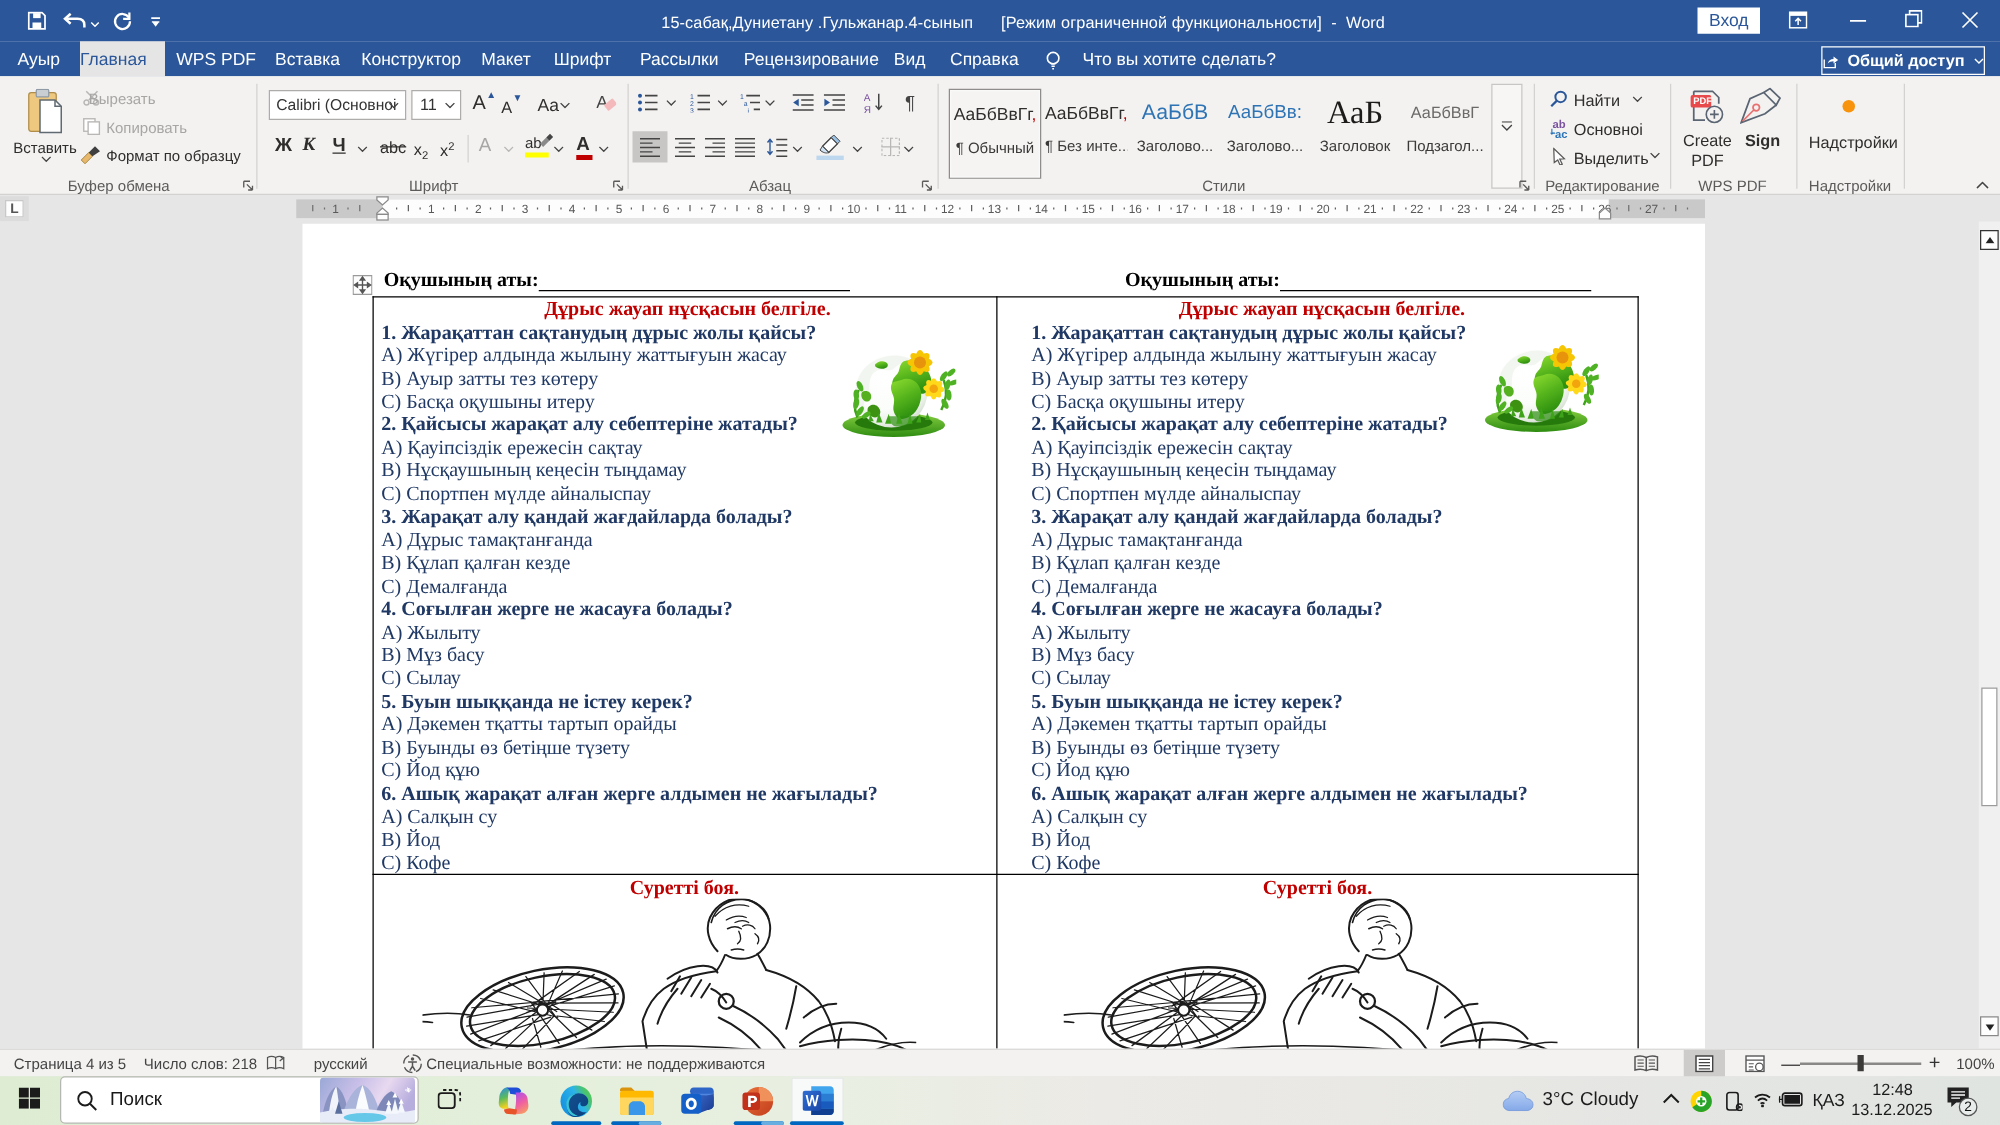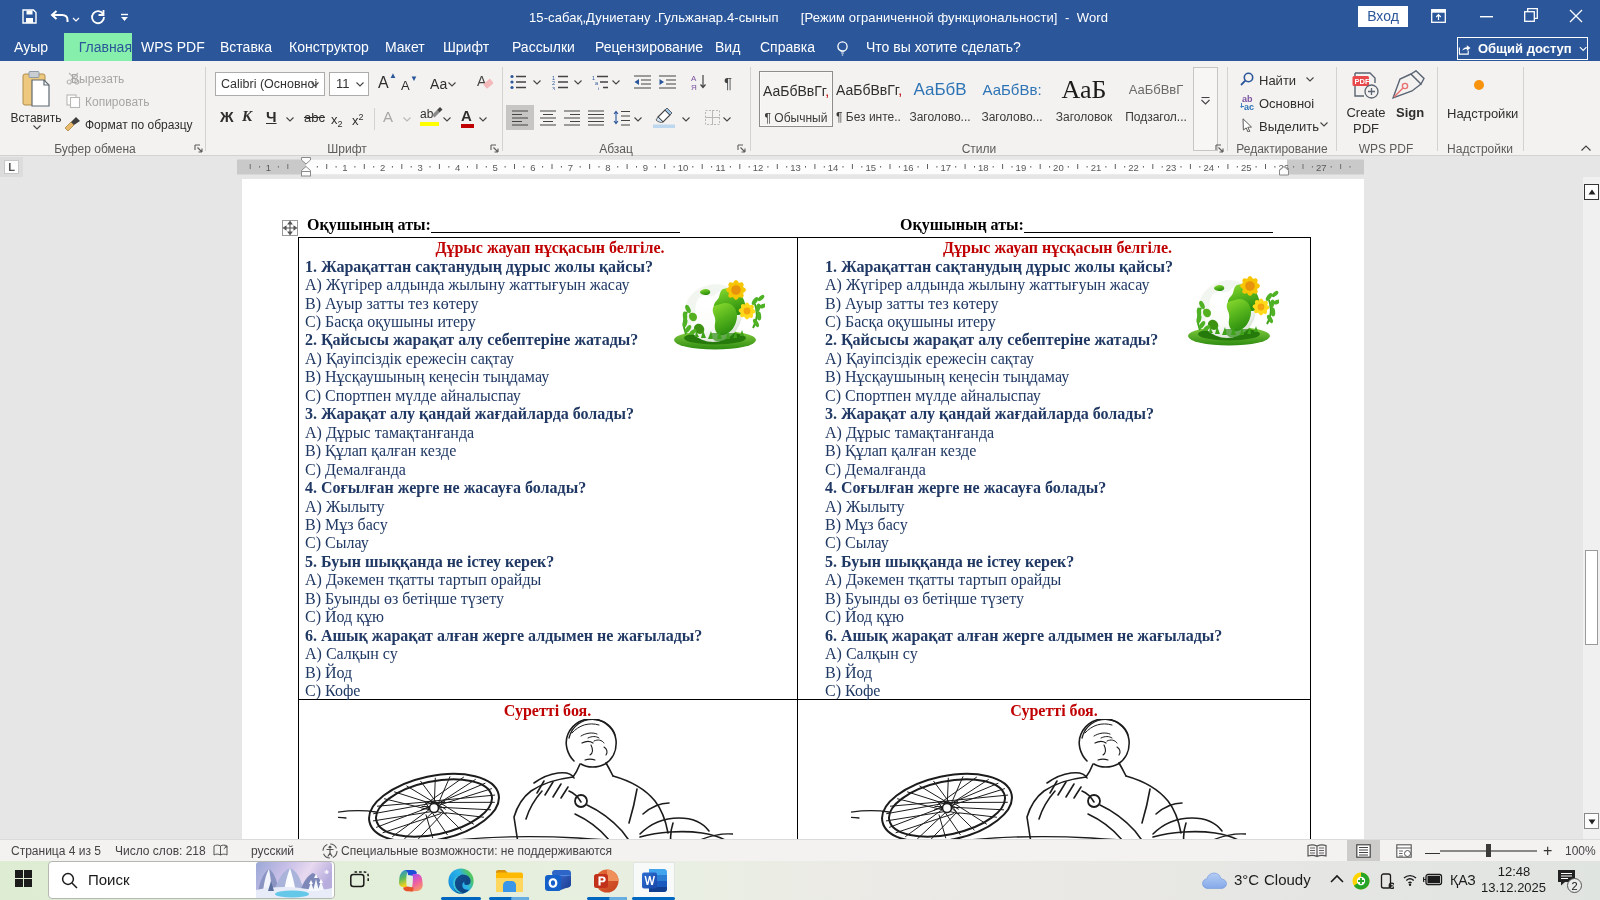--- a/index.html
+++ b/index.html
@@ -8,31 +8,31 @@
   .abs { position:absolute; }
 
   
   #titlebar { position:absolute; left:0; top:0; width:1600px; height:33px; background:#2b579a; color:#fff; }
   #title-text { position:absolute; left:529px; top:10px; width:600px; font-size:13px; color:#fff; white-space:nowrap; letter-spacing:0.1px; }
   #vhod { position:absolute; left:1358px; top:6px; width:50px; height:21px; background:#fff; color:#2b579a; font-size:14px; text-align:center; line-height:21px; }
 
   
   #tabs { position:absolute; left:0; top:33px; width:1600px; height:28px; background:#2b579a; color:#fff; font-size:14px; }
   .tab { position:absolute; top:0; height:28px; line-height:28px; }
-  .tab.active { background:#86efac; color:#2b579a; text-align:right; }
+  .tab.active { background:#e5e5e5; color:#2b579a; text-align:left; }
   #share { position:absolute; left:1457px; top:4px; width:131px; height:23px; border:1px solid #fff; color:#fff; display:flex; align-items:center; justify-content:center; font-size:13px; white-space:nowrap; }
 
   
   #ribbon { position:absolute; left:0; top:61px; width:1600px; height:95px; background:#f3f2f1; border-bottom:1px solid #d4d2d0; font-size:12px; color:#2f2e2d; }
   .ri { position:absolute; white-space:nowrap; }
   .grplabel { position:absolute; top:81px; font-size:12px; color:#5c5b5a; text-align:center; }
   .vsep { position:absolute; top:6px; height:84px; width:1px; background:#d4d2d0; }
   .gray { color:#a8a6a4; }
   .combo { position:absolute; background:#fff; border:1px solid #aeacaa; font-size:13px; color:#333; }
-  .sgal { position:absolute; top:10px; height:56px; text-align:center; font-family:"Liberation Sans",sans-serif; }
+  .sgal { position:absolute; top:10px; height:72px; text-align:center; font-family:"Liberation Sans",sans-serif; }
   .sgal .samp { display:block; font-size:14px; height:34px; line-height:38px; }
   .sgal .nm { display:block; font-size:12px; color:#3b3a39; white-space:nowrap; overflow:hidden; margin-top:5px; }
 
   
   #rulerrow { position:absolute; left:0; top:156px; width:1600px; height:21px; background:#e6e6e6; }
 
   
   #doc { position:absolute; left:0; top:177px; width:1600px; height:662px; background:#e6e6e6; overflow:hidden; }
   #page { position:absolute; left:242px; top:2px; width:1122px; height:900px; background:#fff; }
 

